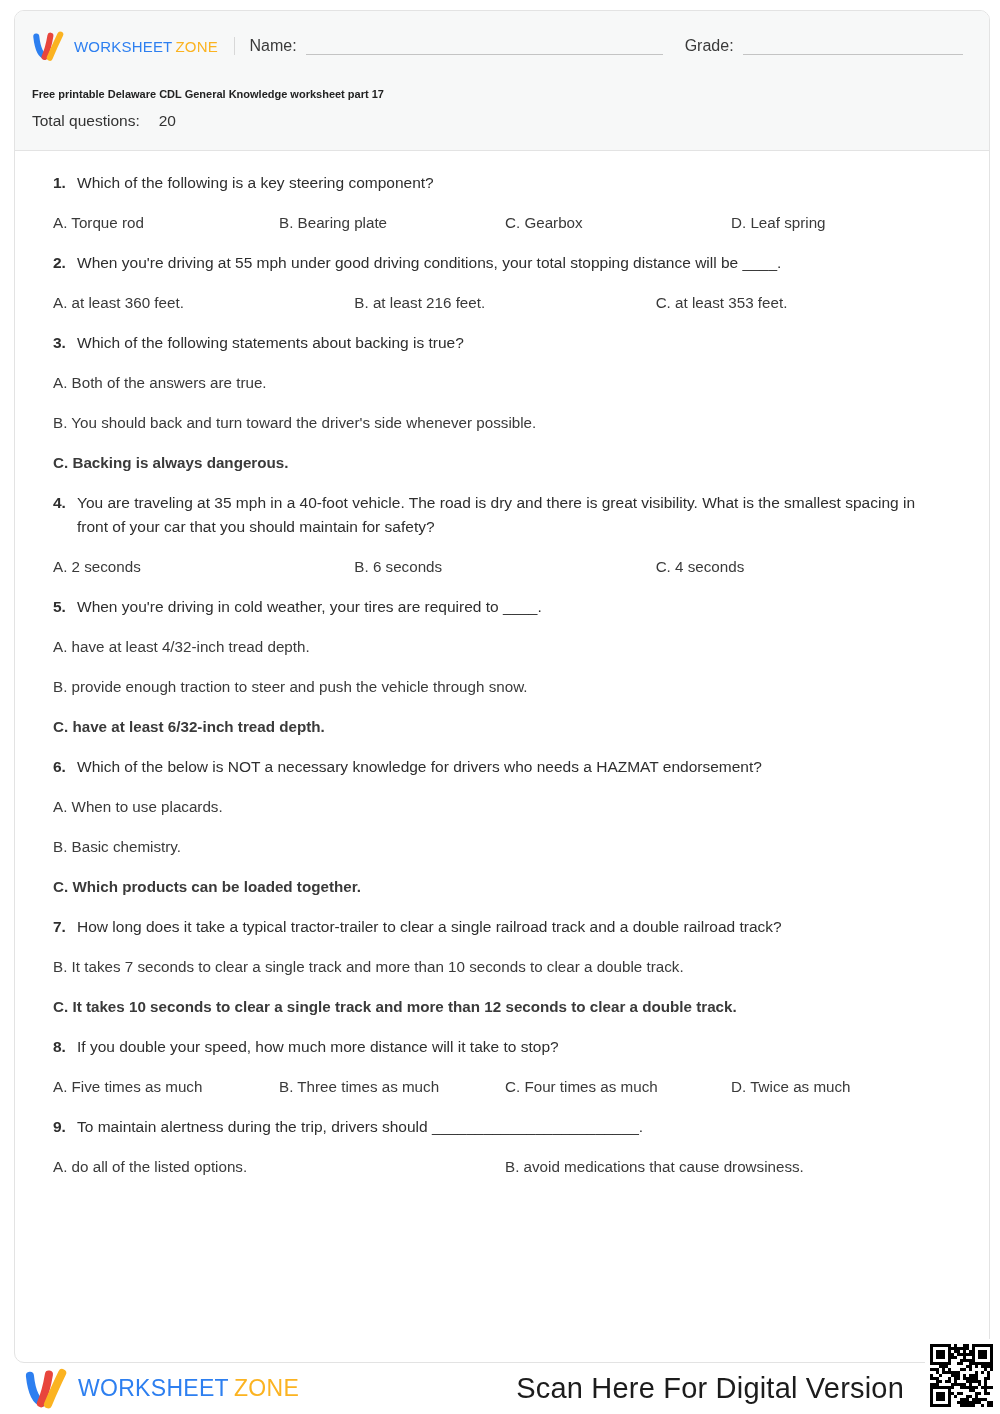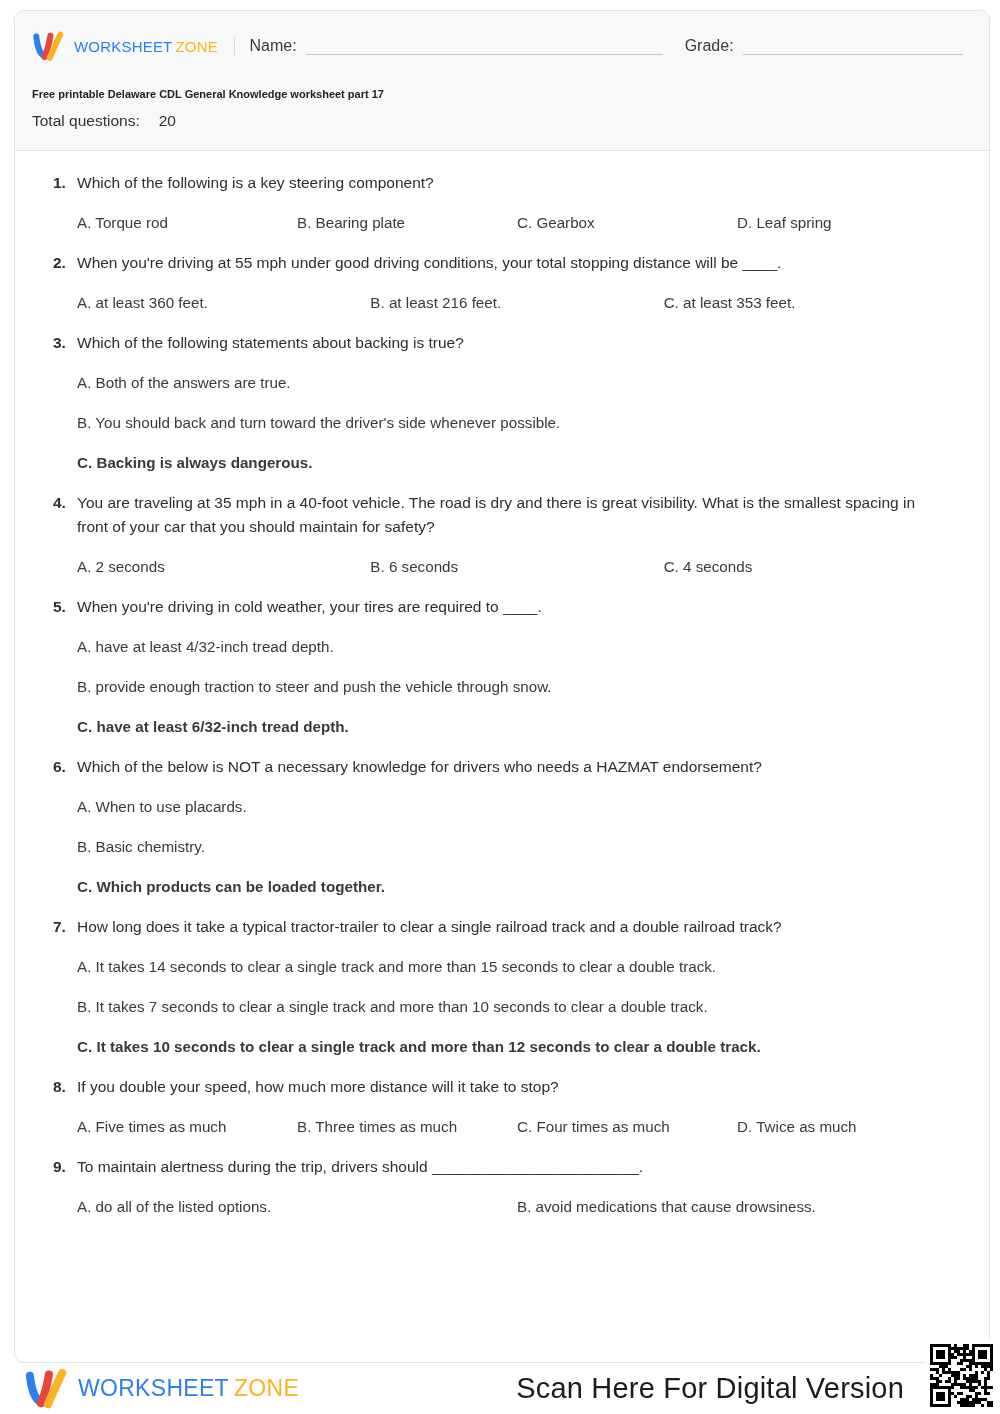--- a/index.html
+++ b/index.html
@@ -31,21 +31,21 @@
   .grade-line { flex: 1; margin-left: 9px; }
   .doc-title { margin-top: 22px; font-size: 11px; font-weight: 700; color: #222222; line-height: 19px; }
   .total-row { margin-top: 7px; font-size: 15.5px; color: #333; line-height: 19px; }
   .total-value { margin-left: 19px; }
   
   .questions { padding: 20px 44px 0 38px; }
   .question { margin-bottom: 10px; }
   .q-head { display: flex; line-height: 24px; font-size: 15.5px; margin-bottom: 16px; }
   .q-num { width: 24px; flex: 0 0 24px; font-weight: 700; color: #2e2e2e; }
   .q-text { flex: 1; color: #2e2e2e; }
-  .opts { margin-left: 24px; margin-bottom: 16px; font-size: 15.2px; color: #3a3a3a; gap: 12px; }
+  .opts { margin-bottom: 16px; font-size: 15.2px; color: #3a3a3a; gap: 12px; }
   .opts.cols-4 { display: grid; grid-template-columns: repeat(4, 1fr); }
   .opts.cols-3 { display: grid; grid-template-columns: repeat(3, 1fr); }
   .opts.cols-2 { display: grid; grid-template-columns: repeat(2, 1fr); }
   .opts .option { line-height: 24px; }
   .opts.stack .option { margin-bottom: 16px; }
   .opts.stack .option:last-child { margin-bottom: 0; font-weight: bold; }
   
   .footer {
     position: absolute; left: 14px; right: 0; bottom: 0; height: 51px;
     display: flex; align-items: center;
@@ -162,21 +162,20 @@
           <div class="option">C. Which products can be loaded together.</div>
         </div>
   </div>
 
   <div class="question">
     <div class="q-head">
       <span class="q-num">7.</span>
       <span class="q-text">How long does it take a typical tractor-trailer to clear a single railroad track and a double railroad track?</span>
     </div>
     <div class="opts stack">
-          <div class="option">A. It takes 14 seconds to clear a single track and more than 15 seconds to clear a double track.</div>
           <div class="option">B. It takes 7 seconds to clear a single track and more than 10 seconds to clear a double track.</div>
           <div class="option">C. It takes 10 seconds to clear a single track and more than 12 seconds to clear a double track.</div>
         </div>
   </div>
 
   <div class="question">
     <div class="q-head">
       <span class="q-num">8.</span>
       <span class="q-text">If you double your speed, how much more distance will it take to stop?</span>
     </div>

